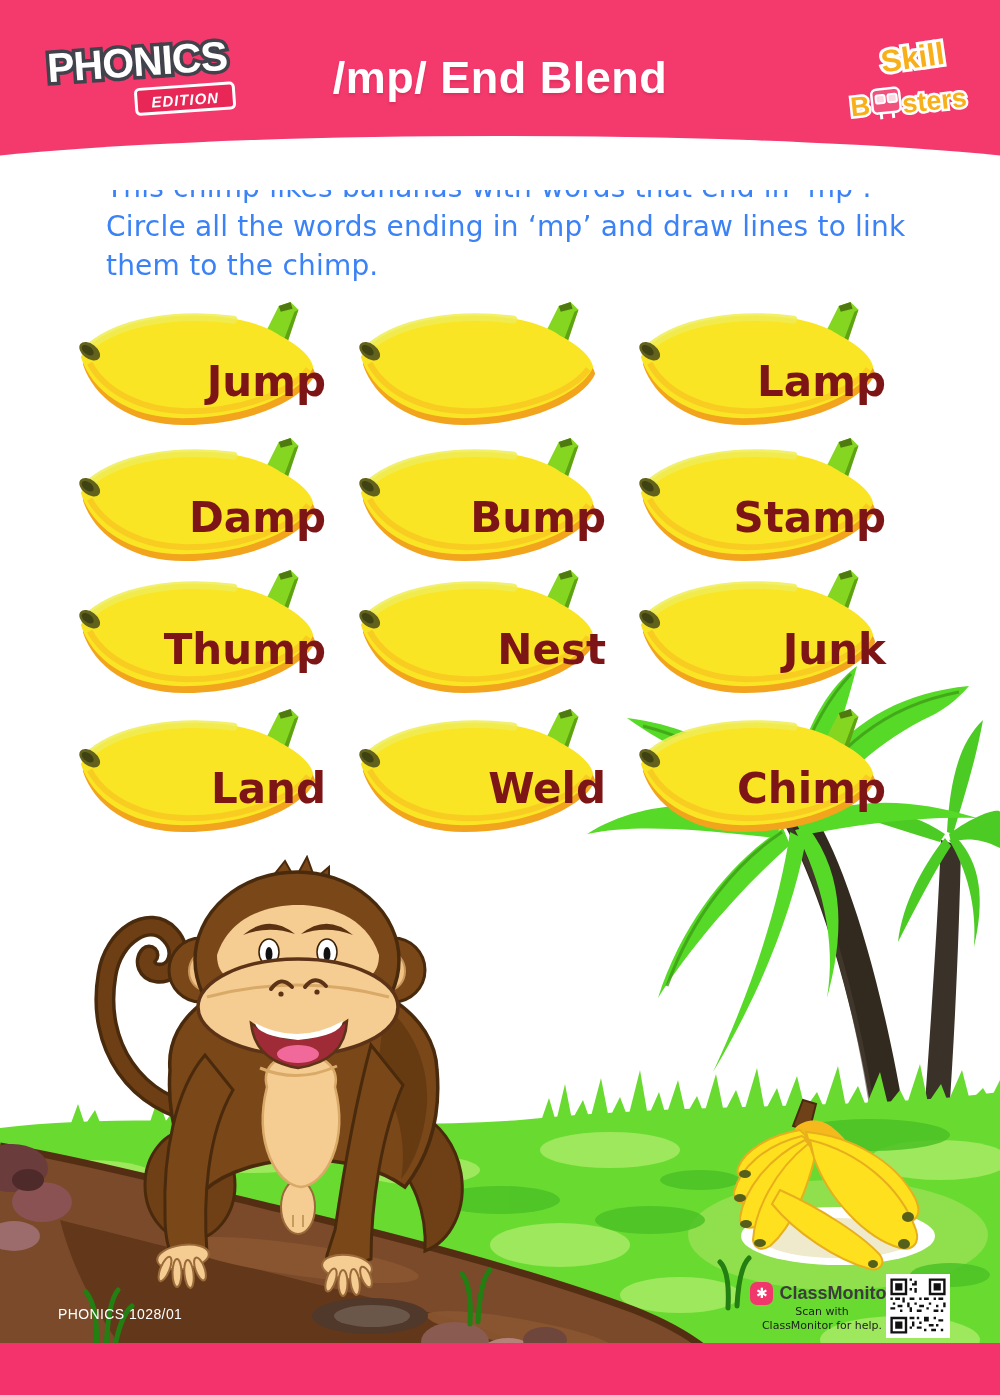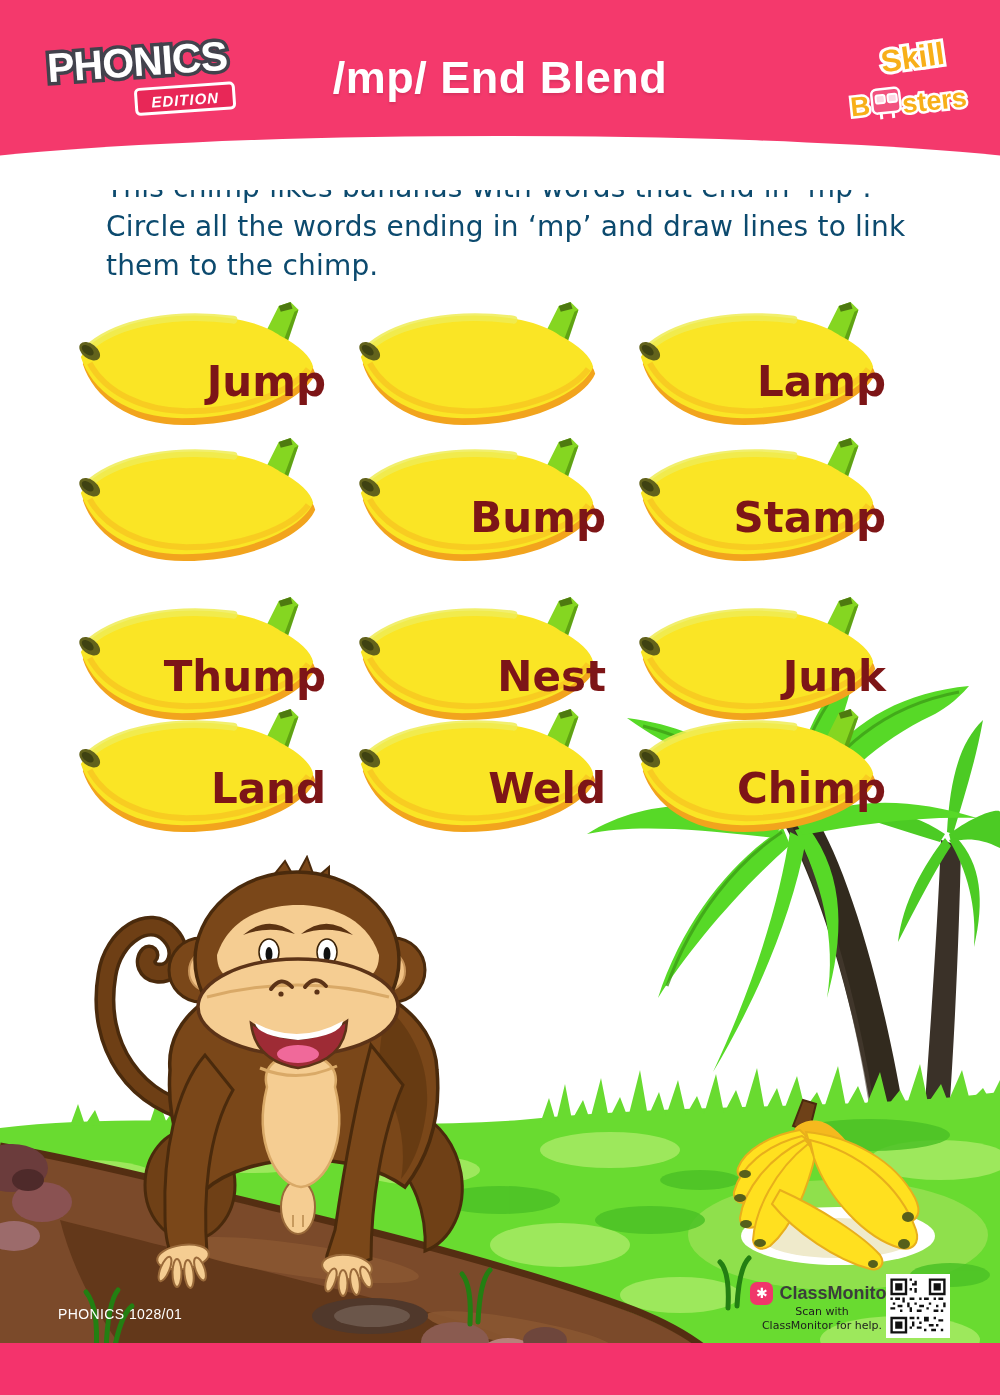--- a/index.html
+++ b/index.html
@@ -11,28 +11,28 @@
   .header-arc{position:absolute;left:-15%;top:136px;width:130%;height:54px;background:#fff;
               border-radius:50% 50% 0 0 / 100% 100% 0 0;}
   .page-title{position:absolute;left:0;right:0;top:52px;text-align:center;color:#ffffff;
               font-family:"Liberation Sans",sans-serif;font-weight:700;font-size:45px;
               letter-spacing:.5px;text-shadow:0 2px 3px rgba(0,0,0,.12);}
   .logo-phonics{position:absolute;left:38px;top:24px;}
   .logo-skill{position:absolute;left:832px;top:28px;}
 
   
   .instructions{position:absolute;left:106px;top:168px;width:830px;z-index:4;
-                font-size:28px;line-height:39px;color:#0c4a6e;letter-spacing:.2px;}
+                font-size:28px;line-height:39px;color:#3b82f6;letter-spacing:.2px;}
   .instructions span{display:block;}
 
   
   .grid{position:absolute;left:0;top:0;z-index:5;}
   .cell{position:absolute;width:280px;height:136px;}
   .c0{left:68px}.c1{left:348px}.c2{left:628px}
-  .r0{top:300px}.r1{top:436px}.r2{top:595px}.r3{top:707px}
+  .r0{top:300px}.r1{top:436px}.r2{top:568px}.r3{top:707px}
   .banana-svg{position:absolute;left:2px;top:0;width:256px;height:128px;overflow:visible;}
   .word{position:absolute;left:6px;width:252px;top:58px;height:48px;line-height:48px;
         text-align:right;font-weight:700;font-size:42px;color:#7D1517;white-space:nowrap;}
 
   
   .palm{position:absolute;left:555px;top:650px;width:445px;height:660px;z-index:1;}
   .ground{position:absolute;left:0;top:1040px;width:1000px;height:355px;z-index:2;}
   .monkey{position:absolute;left:55px;top:855px;width:430px;height:450px;z-index:3;}
 
   
@@ -304,20 +304,21 @@
     <div class="cell c2 r0">
       <svg class="banana-svg" viewBox="0 0 260 130">
           <use href="#bananaSym"></use>
         </svg>
       <span class="word">Lamp</span>
     </div>
     <div class="cell c0 r1">
       <svg class="banana-svg" viewBox="0 0 260 130">
           <use href="#bananaSym"></use>
         </svg>
+      <span class="word">Damp</span>
     </div>
     <div class="cell c1 r1">
       <svg class="banana-svg" viewBox="0 0 260 130">
           <use href="#bananaSym"></use>
         </svg>
       <span class="word">Bump</span>
     </div>
     <div class="cell c2 r1">
       <svg class="banana-svg" viewBox="0 0 260 130">
           <use href="#bananaSym"></use>

